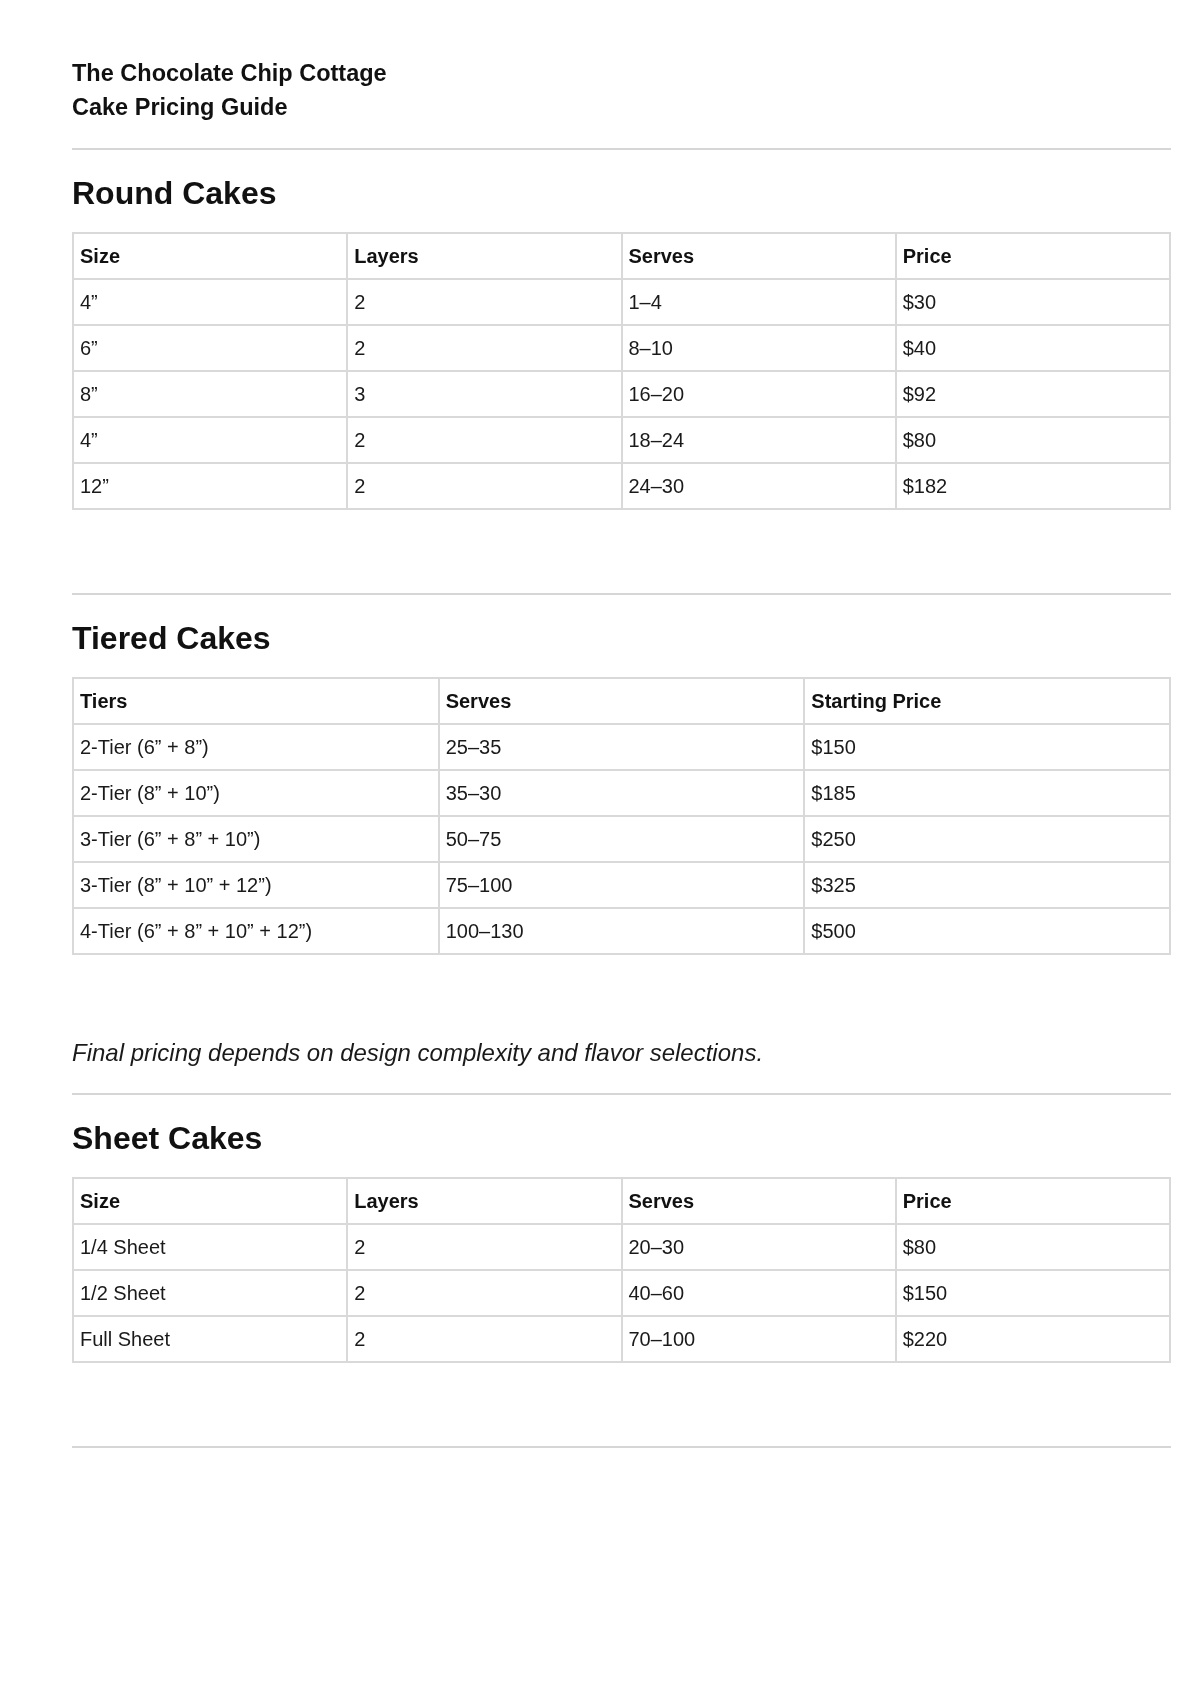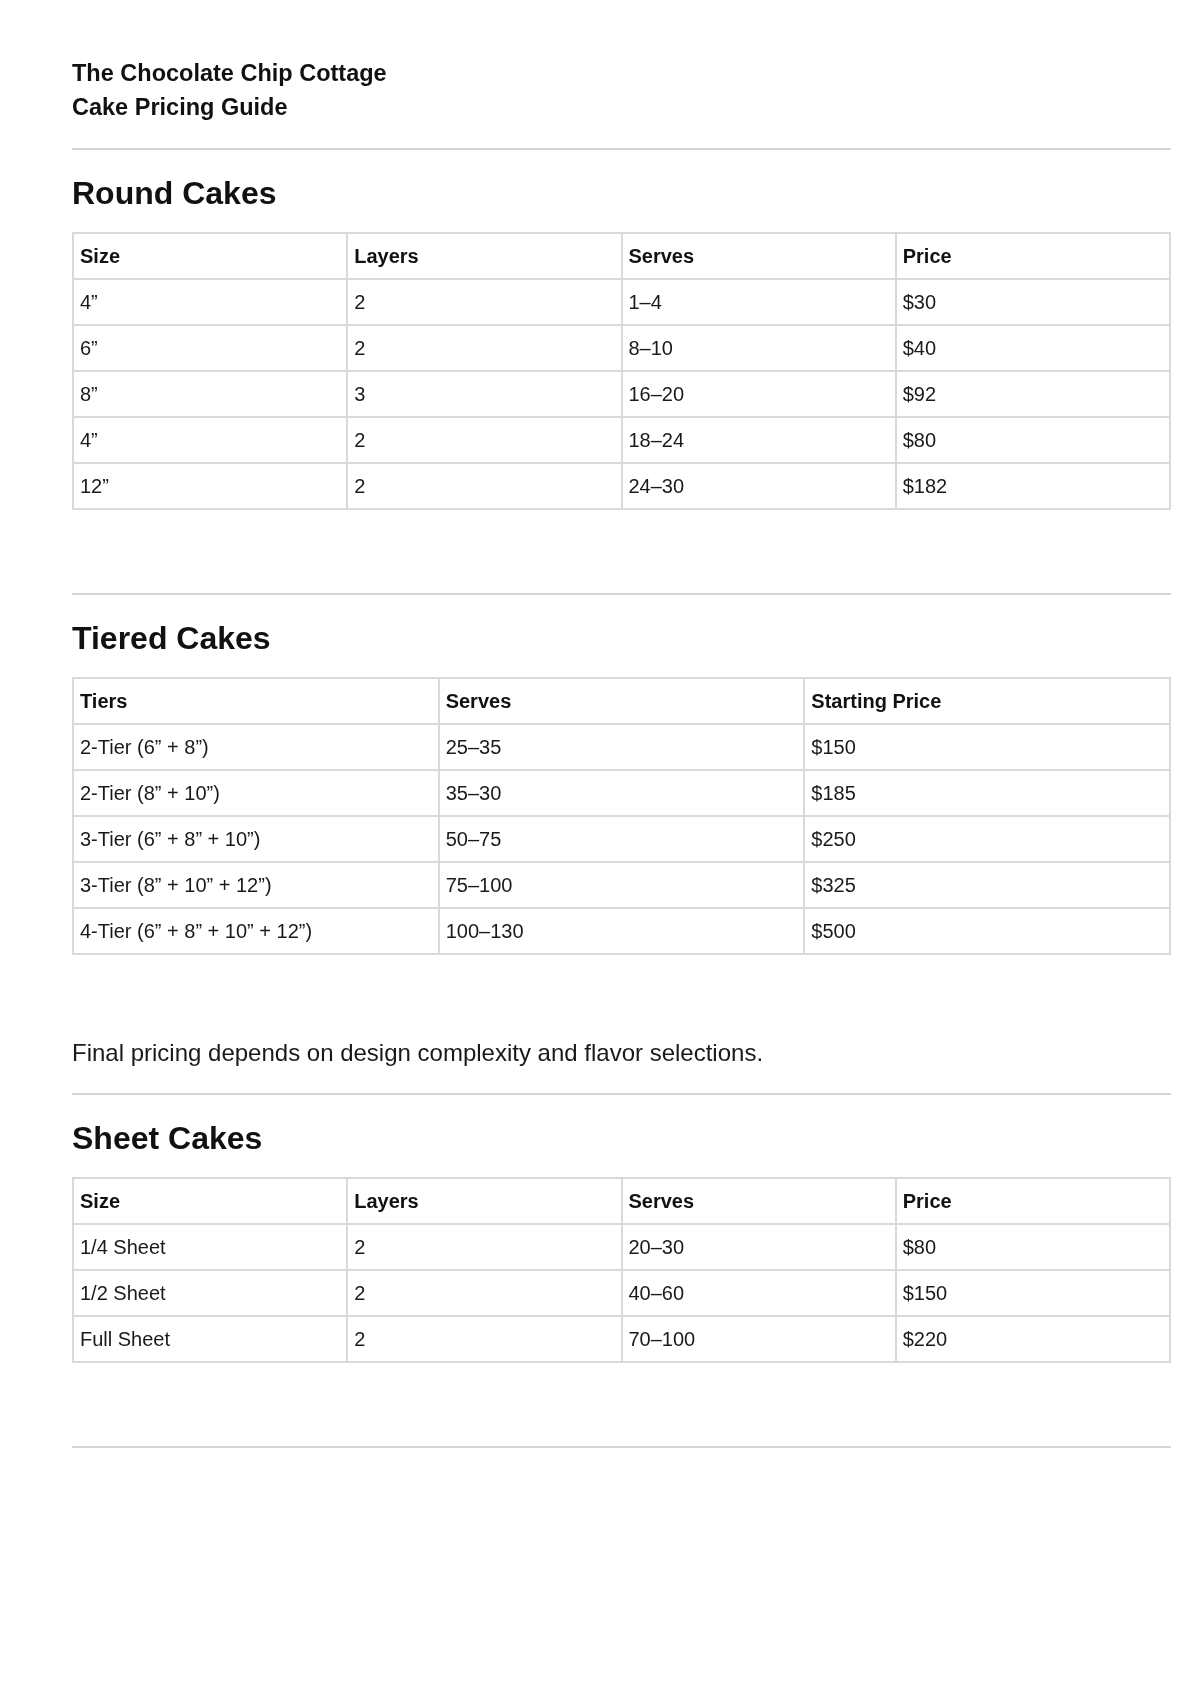--- a/index.html
+++ b/index.html
@@ -28,21 +28,21 @@
     table.pricing th, table.pricing td {
       border: 2px solid #d9d9d9;
       text-align: left;
       padding: 0 6px;
       height: 44px;
       font-size: 20px;
       color: #1a1a1a;
     }
     table.pricing th { font-weight: bold; color: #111; }
     .note {
-      margin: 0; font-size: 24px; line-height: 30px; color: #1a1a1a;
+      margin: 0; font-style: italic; font-size: 24px; line-height: 30px; color: #1a1a1a;
     }
   </style>
 </head>
 <body>
 
 <div class="page">
 
   <h1 class="doc-title">
     <span>The Chocolate Chip Cottage</span><br>
     <span>Cake Pricing Guide</span>

